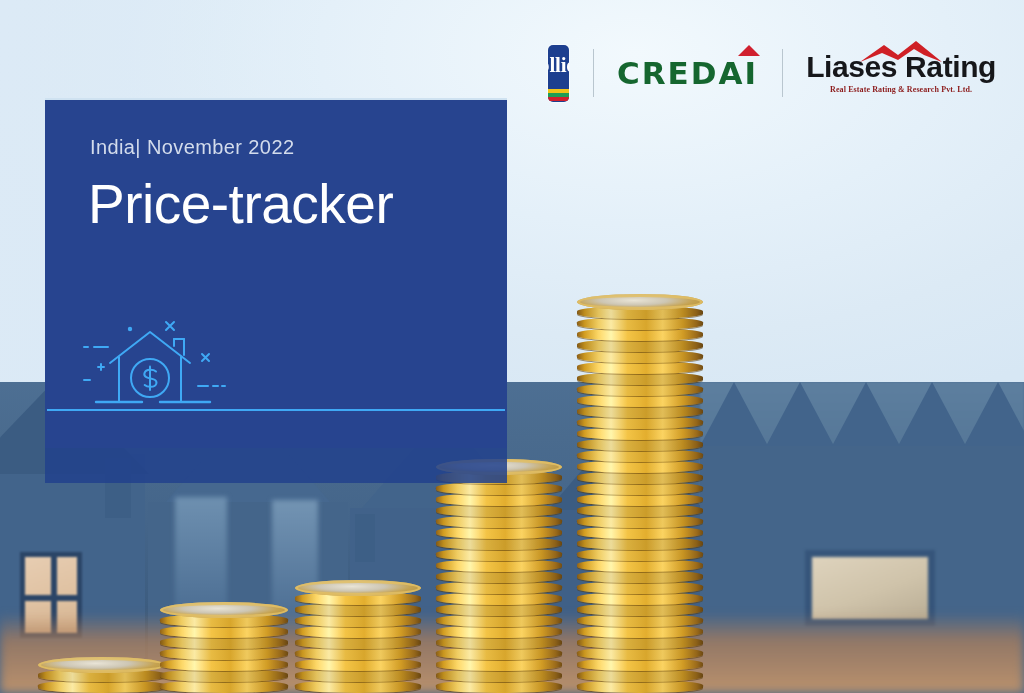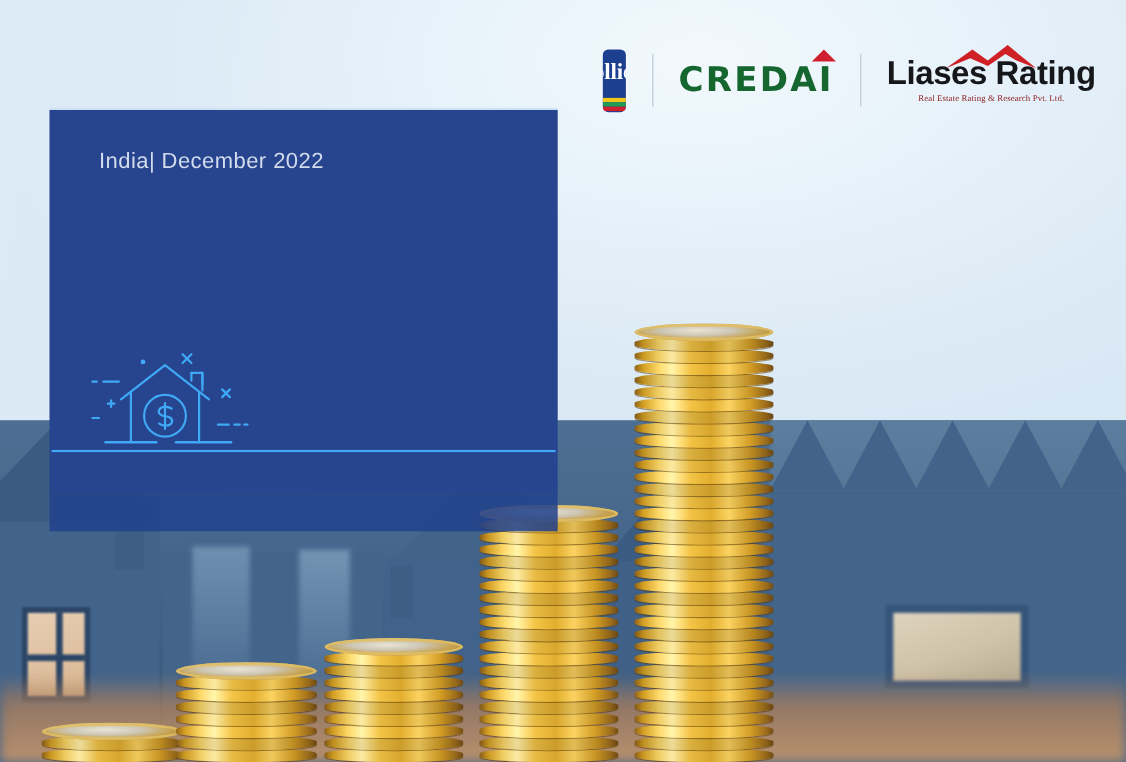--- a/index.html
+++ b/index.html
@@ -163,21 +163,21 @@
     border-bottom:11px solid #d0202f;
   }
 
   .logo-liases{ position:relative; display:flex; flex-direction:column; align-items:center; }
   .liases-main{
     color:#16171a; font-size:30px; font-weight:700; letter-spacing:-0.4px;
     font-family:"Liberation Sans", sans-serif; line-height:1; white-space:nowrap;
   }
   .liases-tag{
     color:#8c1b1b; font-size:8px; letter-spacing:0.1px; margin-top:3px;
-    font-family:"Liberation Serif", serif; font-weight:400; white-space:nowrap;
+    font-family:"Liberation Serif", serif; font-weight:700; white-space:nowrap;
   }
   .liases-mtn{ position:absolute; left:52px; top:-11px; }
 </style>
 </head>
 <body>
 
 <div id="photo-bg">
   <div class="sky"></div>
   <div class="sky-left-tint"></div>
 
@@ -306,23 +306,24 @@
       <div class="coin" style="bottom: 363px;"></div>
       <div class="coin" style="bottom: 374px; filter: brightness(0.94);"></div>
       <div class="coin-top2" style="bottom: 383px;"></div>
     </div>
 </div>
 
 <div class="panel-edge-hilite"></div>
 <div id="title-panel"></div>
 <div id="title-panel-lower"></div>
 
-<div class="eyebrow">India| December 2022</div>
+<div class="eyebrow">India| November 2022</div>
 
 <div class="maintitle">
+  <span>Price-tracker</span>
 </div>
 
 <div class="house-icon">
   <svg viewBox="0 0 150 92" width="150" height="92" fill="none" stroke="#3fa9f5" stroke-width="2" stroke-linecap="round" stroke-linejoin="round">
     <path d="M32 47 L72 16 L112 47"></path>
     <path d="M41 41 V86"></path>
     <path d="M103 41 V86"></path>
     <path d="M96 23 H106 V33"></path>
     <path d="M106 23 V39"></path>
     <path d="M96 23 V30"></path>

